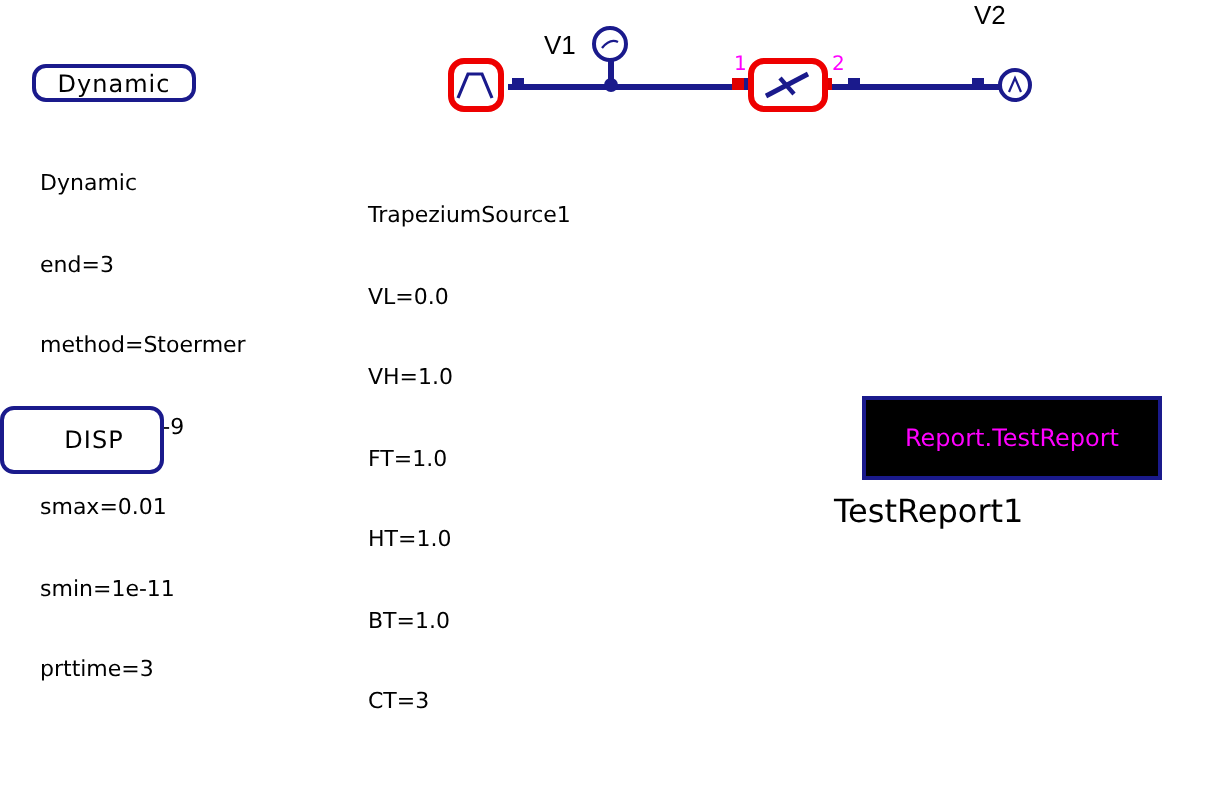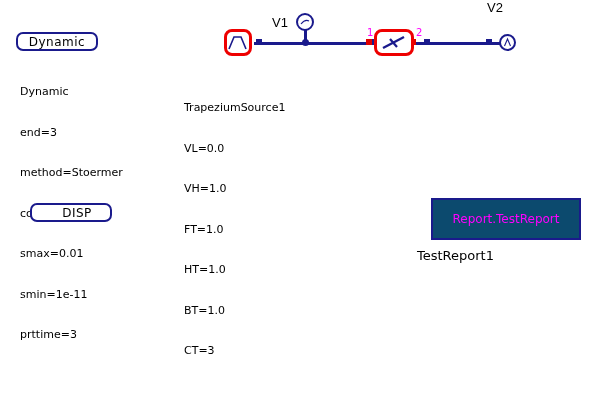--- a/index.html
+++ b/index.html
@@ -13,21 +13,21 @@
     height: 400px;
     background: #ffffff;
     overflow: hidden;
     font-family: "DejaVu Sans", sans-serif;
   }
 
   
   .txt {
     position: absolute;
     font-family: "DejaVu Sans", sans-serif;
-    font-size: 13px;
+    font-size: 16px;
     line-height: 13px;
     color: #000000;
     white-space: pre;
   }
   .txt-block {
     position: absolute;
     font-family: "DejaVu Sans", sans-serif;
     font-size: 11px;
     line-height: 13.5px;
     color: #000000;
@@ -48,21 +48,21 @@
     font-family: "DejaVu Sans", sans-serif;
     font-size: 12px;
     color: #000000;
     letter-spacing: 0.5px;
   }
 
   
   .report-box {
     position: absolute;
     border: 2px solid #1a1a8c;
-    background: #0c4a6e;
+    background: #000000;
     box-sizing: border-box;
     display: flex;
     align-items: center;
     justify-content: center;
     font-family: "DejaVu Sans", sans-serif;
     font-size: 12px;
     color: #ff00ff;
   }
 
   
@@ -134,21 +134,21 @@
   <div class="txt-block" style="left:20px; top:58px;">
     <div>Dynamic</div>
     <div>end=3</div>
     <div>method=Stoermer</div>
     <div>control=1e-9</div>
     <div>smax=0.01</div>
     <div>smin=1e-11</div>
     <div>prttime=3</div>
   </div>
 
-  <div class="cmd-box" style="left:30px; top:203px; width:82px; height:19px;padding-left:12px;">DISP</div>
+  <div class="cmd-box" style="left:0; top:203px; width:82px; height:34px;padding-left:12px;">DISP</div>
 
 
   <div class="wire-h" style="left:254px; top:42px; width:160px;"></div>
 
   <div class="wire-h" style="left:412px; top:42px; width:92px;"></div>
 
   <div class="wire-v" style="left:304px; top:27px; height:18px;"></div>
 
   <div class="junction" style="left:302px; top:39px;"></div>
 

